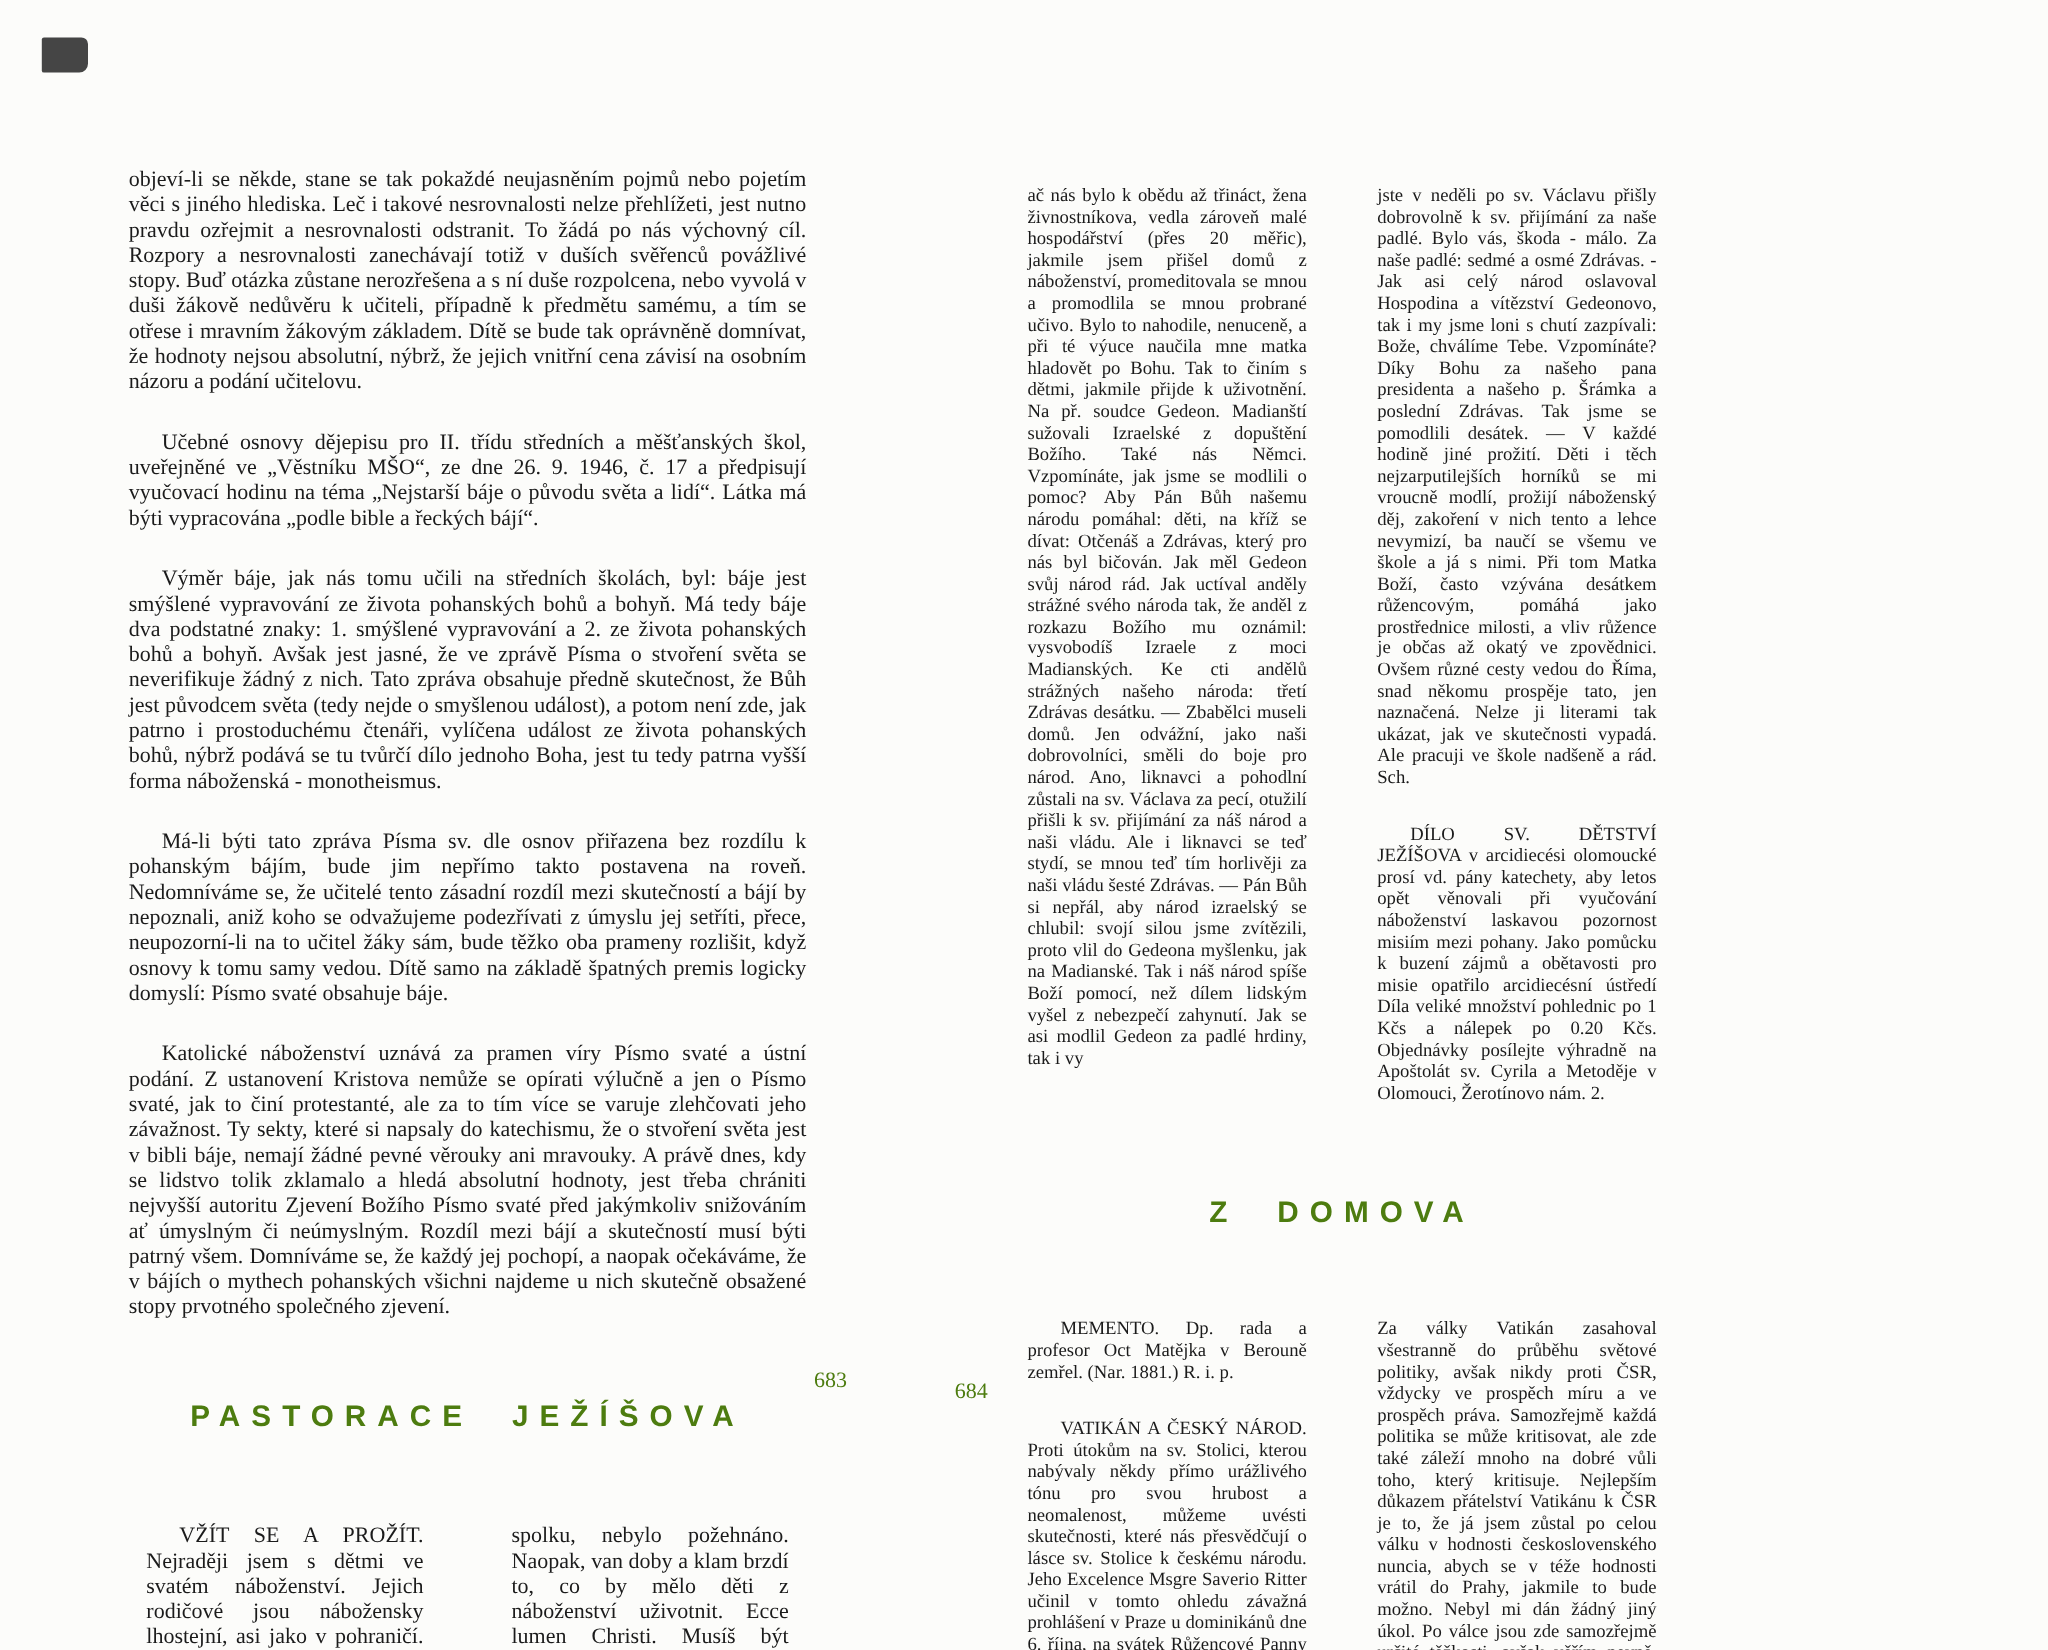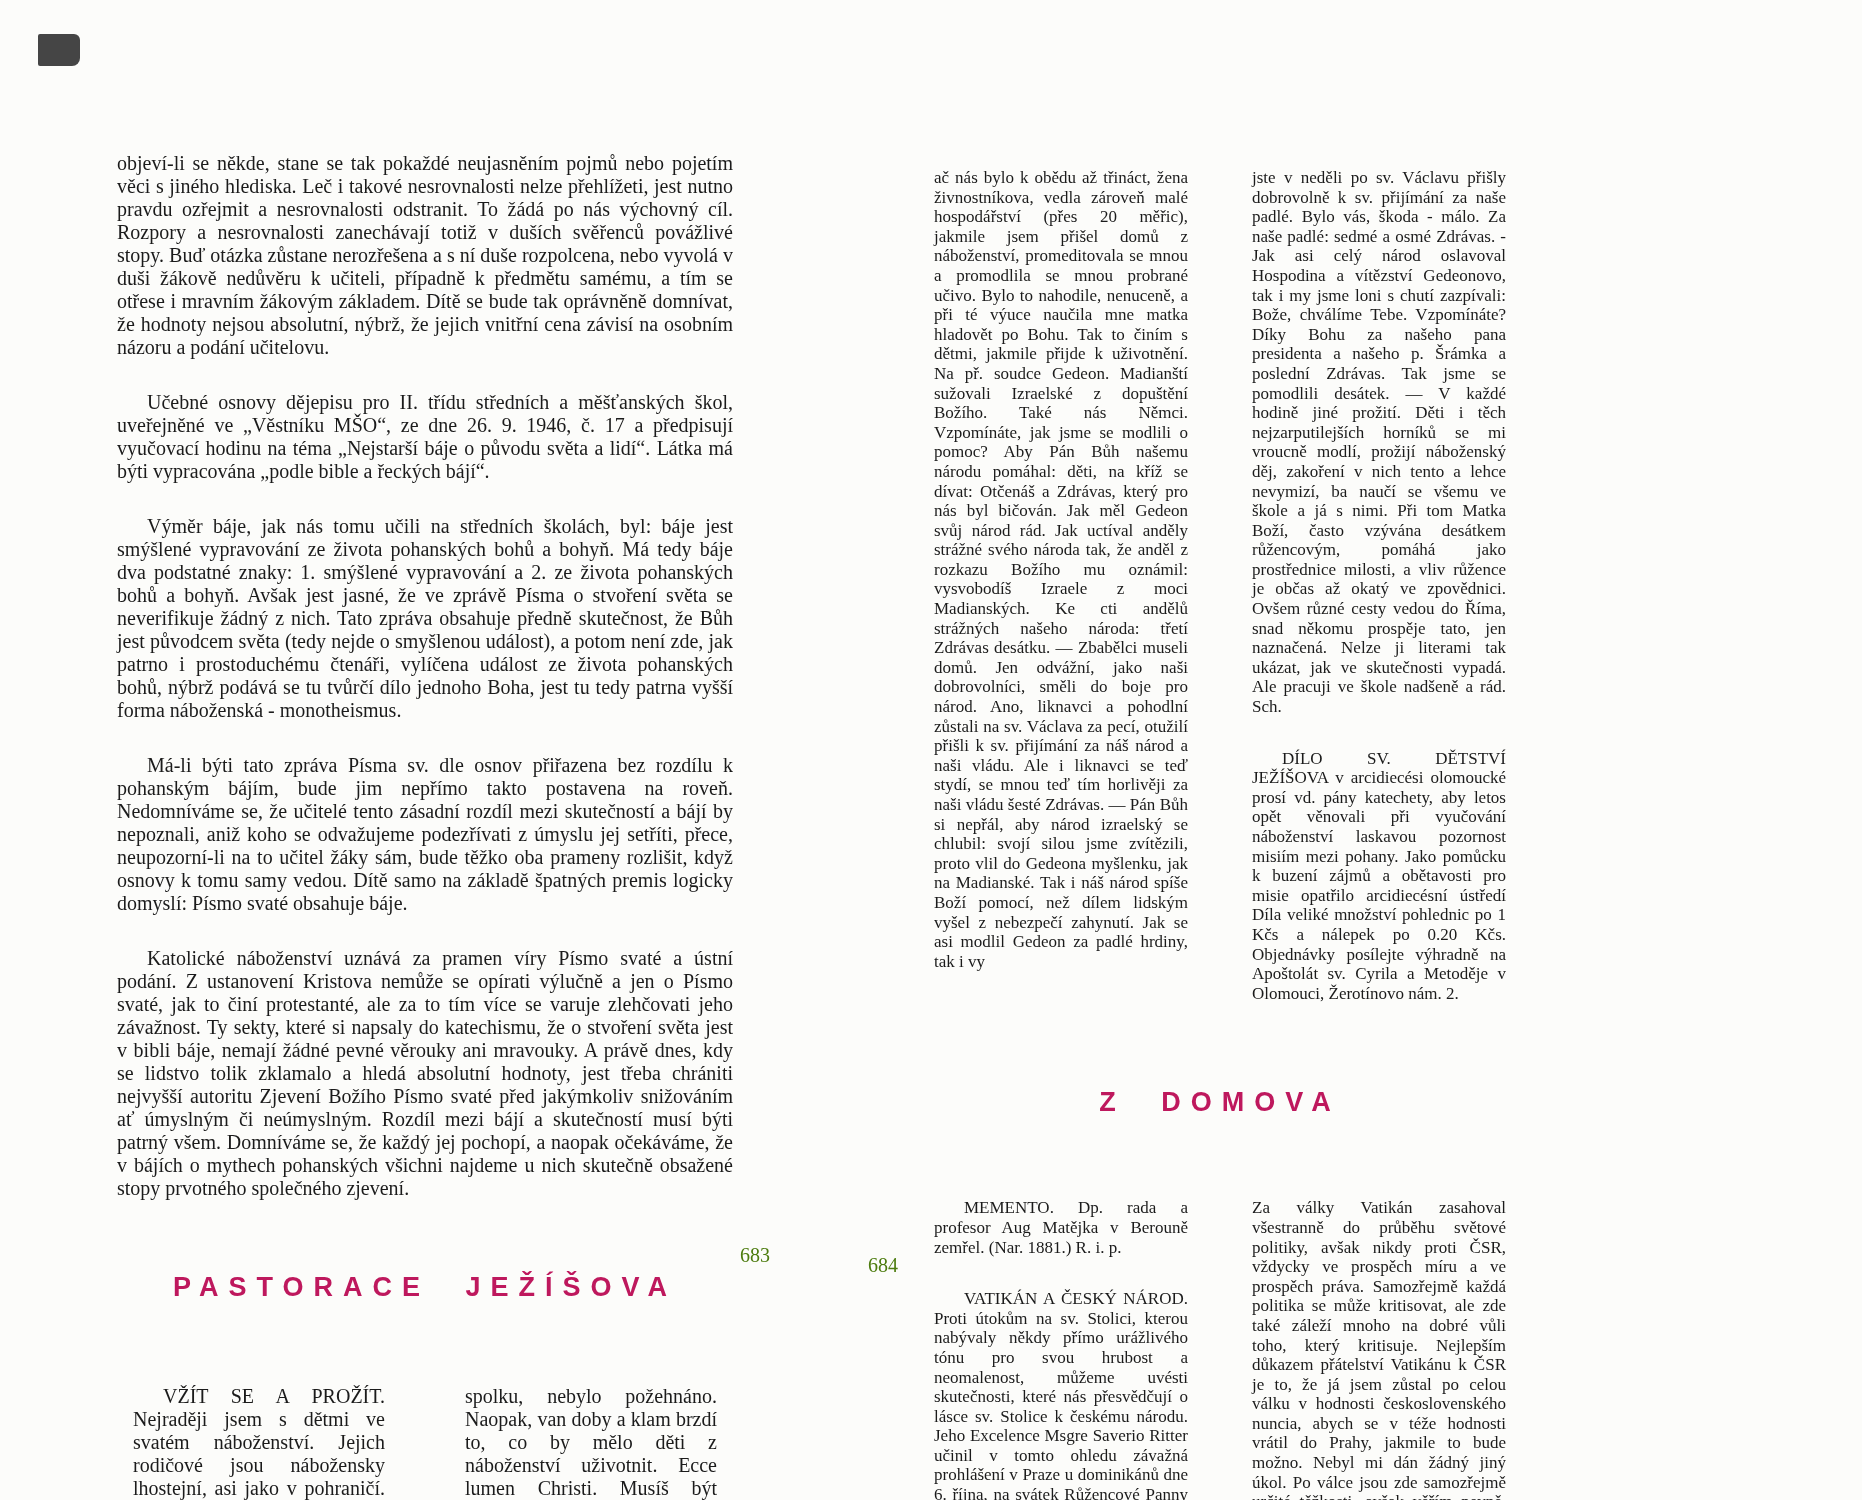--- a/index.html
+++ b/index.html
@@ -36,21 +36,21 @@
   .noindent { text-indent:0; }
 
   .section-heading {
     font-family:"Liberation Sans", "DejaVu Sans", sans-serif;
     font-weight:bold;
     font-size:27px;
     letter-spacing:10px;
     word-spacing:18px;
     text-align:center;
     white-space:nowrap;
-    color:#be185d;
+    color:#4d7c0f;
   }
   .page-left  .section-heading { margin:24px 0 18px 0; }
   .page-right .section-heading { margin:20px 0 16px 0; }
 
   .two-col { display:flex; align-items:flex-start; }
   .page-left  .two-col { gap:16px; }
   .page-right .two-col { }
   .col { flex:1 1 0; min-width:0; }
   .col .body-p + .body-p { margin-top:0; }
 
@@ -99,21 +99,21 @@
       <div class="col">
         <p class="body-p noindent">jste v neděli po sv. Václavu přišly dobrovolně k sv. přijímání za naše padlé. Bylo vás, škoda - málo. Za naše padlé: sedmé a osmé Zdrávas. - Jak asi celý národ oslavoval Hospodina a vítězství Gedeonovo, tak i my jsme loni s chutí zazpívali: Bože, chválíme Tebe. Vzpomínáte? Díky Bohu za našeho pana presidenta a našeho p. Šrámka a poslední Zdrávas. Tak jsme se pomodlili desátek. — V každé hodině jiné prožití. Děti i těch nejzarputilejších horníků se mi vroucně modlí, prožijí náboženský děj, zakoření v nich tento a lehce nevymizí, ba naučí se všemu ve škole a já s nimi. Při tom Matka Boží, často vzývána desátkem růžencovým, pomáhá jako prostřednice milosti, a vliv růžence je občas až okatý ve zpovědnici. Ovšem různé cesty vedou do Říma, snad někomu prospěje tato, jen naznačená. Nelze ji literami tak ukázat, jak ve skutečnosti vypadá. Ale pracuji ve škole nadšeně a rád.   Sch.</p>
         <p class="body-p indent">DÍLO SV. DĚTSTVÍ JEŽÍŠOVA v arcidiecési olomoucké prosí vd. pány katechety, aby letos opět věnovali při vyučování náboženství laskavou pozornost misiím mezi pohany. Jako pomůcku k buzení zájmů a obětavosti pro misie opatřilo arcidiecésní ústředí Díla veliké množství pohlednic po 1 Kčs a nálepek po 0.20 Kčs. Objednávky posílejte výhradně na Apoštolát sv. Cyrila a Metoděje v Olomouci, Žerotínovo nám. 2.</p>
       </div>
     </div>
 
     <h2 class="section-heading">Z DOMOVA</h2>
 
     <div class="two-col">
       <div class="col">
-        <p class="body-p indent">MEMENTO. Dp. rada a profesor Aug Matějka v Berouně zemřel. (Nar. 1881.) R. i. p.</p>
+        <p class="body-p indent">MEMENTO. Dp. rada a profesor Oct Matějka v Berouně zemřel. (Nar. 1881.) R. i. p.</p>
         <p class="body-p indent">VATIKÁN A ČESKÝ NÁROD. Proti útokům na sv. Stolici, kterou nabývaly někdy přímo urážlivého tónu pro svou hrubost a neomalenost, můžeme uvésti skutečnosti, které nás přesvědčují o lásce sv. Stolice k českému národu. Jeho Excelence Msgre Saverio Ritter učinil v tomto ohledu závažná prohlášení v Praze u dominikánů dne 6. října, na svátek Růžencové Panny Marie. Řekl tehdy zástupcům českého tisku toto: Před válkou poměr Vatikánu a ČSR byl výborný, neboť jsem toho já sám byl svědkem. Byl jsem v Praze sám, pracoval jsem zde a neměl jsem nejmenších obtíží.</p>
       </div>
       <div class="col">
         <p class="body-p noindent">Za války Vatikán zasahoval všestranně do průběhu světové politiky, avšak nikdy proti ČSR, vždycky ve prospěch míru a ve prospěch práva. Samozřejmě každá politika se může kritisovat, ale zde také záleží mnoho na dobré vůli toho, který kritisuje. Nejlepším důkazem přátelství Vatikánu k ČSR je to, že já jsem zůstal po celou válku v hodnosti československého nuncia, abych se v téže hodnosti vrátil do Prahy, jakmile to bude možno. Nebyl mi dán žádný jiný úkol. Po válce jsou zde samozřejmě určité těžkosti, avšak věřím pevně, že dobrá vůle vládních kruhů a rozvaha českého lidu společně s láskou svatého Otce přivede vše k dobrému konci. Já sám dělám a udělám pro český</p>
       </div>
     </div>
   </div>
 
   <div class="page-num page-num-left">683</div>
   <div class="page-num page-num-right">684</div>

